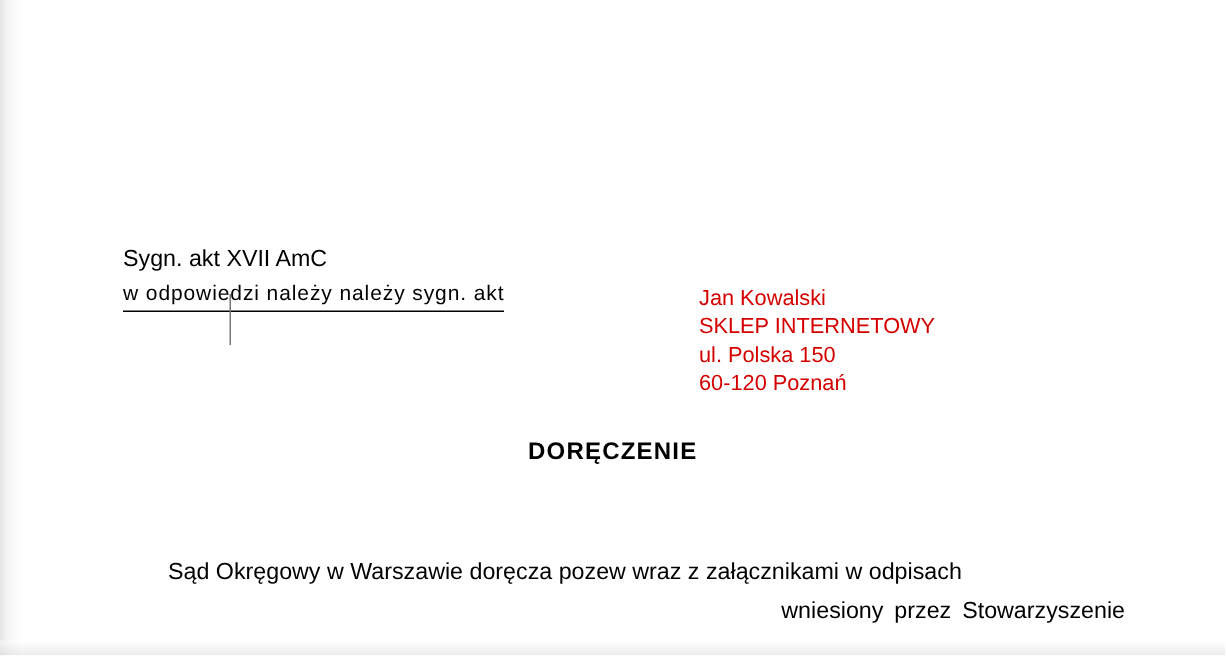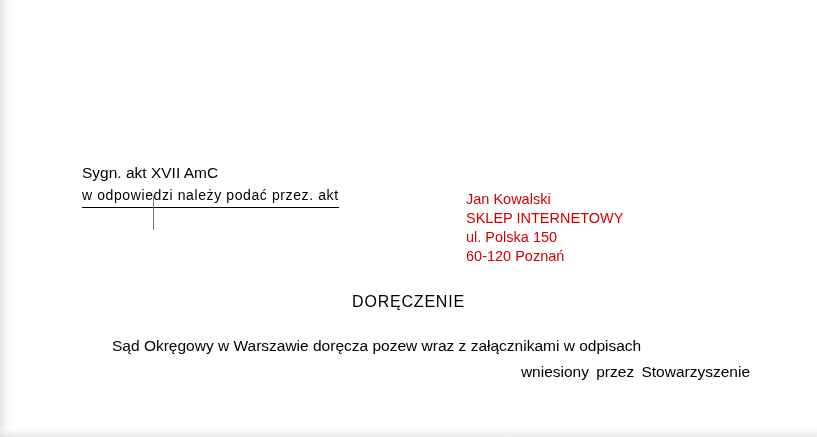--- a/index.html
+++ b/index.html
@@ -72,37 +72,38 @@
     height: 34px;
     background: #777;
   }
   .title {
     position: absolute;
     left: 0;
     top: 293px;
     width: 817px;
     text-align: center;
     font-size: 16px;
-    font-weight: normal;
+    font-weight: bold;
     letter-spacing: .8px;
   }
   .body-text {
     position: absolute;
     left: 82px;
     top: 333px;
     width: 668px;
     font-size: 15.5px;
     line-height: 26px;
   }
   .body-text p {
     margin: 0;
     text-align: justify;
   }
   .body-text p.indent {
     text-indent: 30px;
+    margin-top: 36px;
   }
   .body-text .line2 {
     text-align: right;
     word-spacing: 3px;
     margin-left: 20px;
   }
   .body-text .line3 {
     text-align: right;
   }
 </style>
@@ -110,21 +111,21 @@
 <body>
 
 <div id="page">
 
   <div class="edge-left"></div>
   <div class="edge-bottom"></div>
 
 
   <div class="sygn">
     <div>Sygn. akt XVII AmC</div>
-    <div class="sygn-note">w  odpowiedzi  należy  podać przez. akt</div>
+    <div class="sygn-note">w  odpowiedzi  należy  należy sygn. akt</div>
   </div>
 
   <div class="vrule"></div>
 
   <div class="recipient">Jan Kowalski
 SKLEP INTERNETOWY
 ul. Polska 150
 60-120 Poznań</div>
 
   <div class="title">DORĘCZENIE</div>

